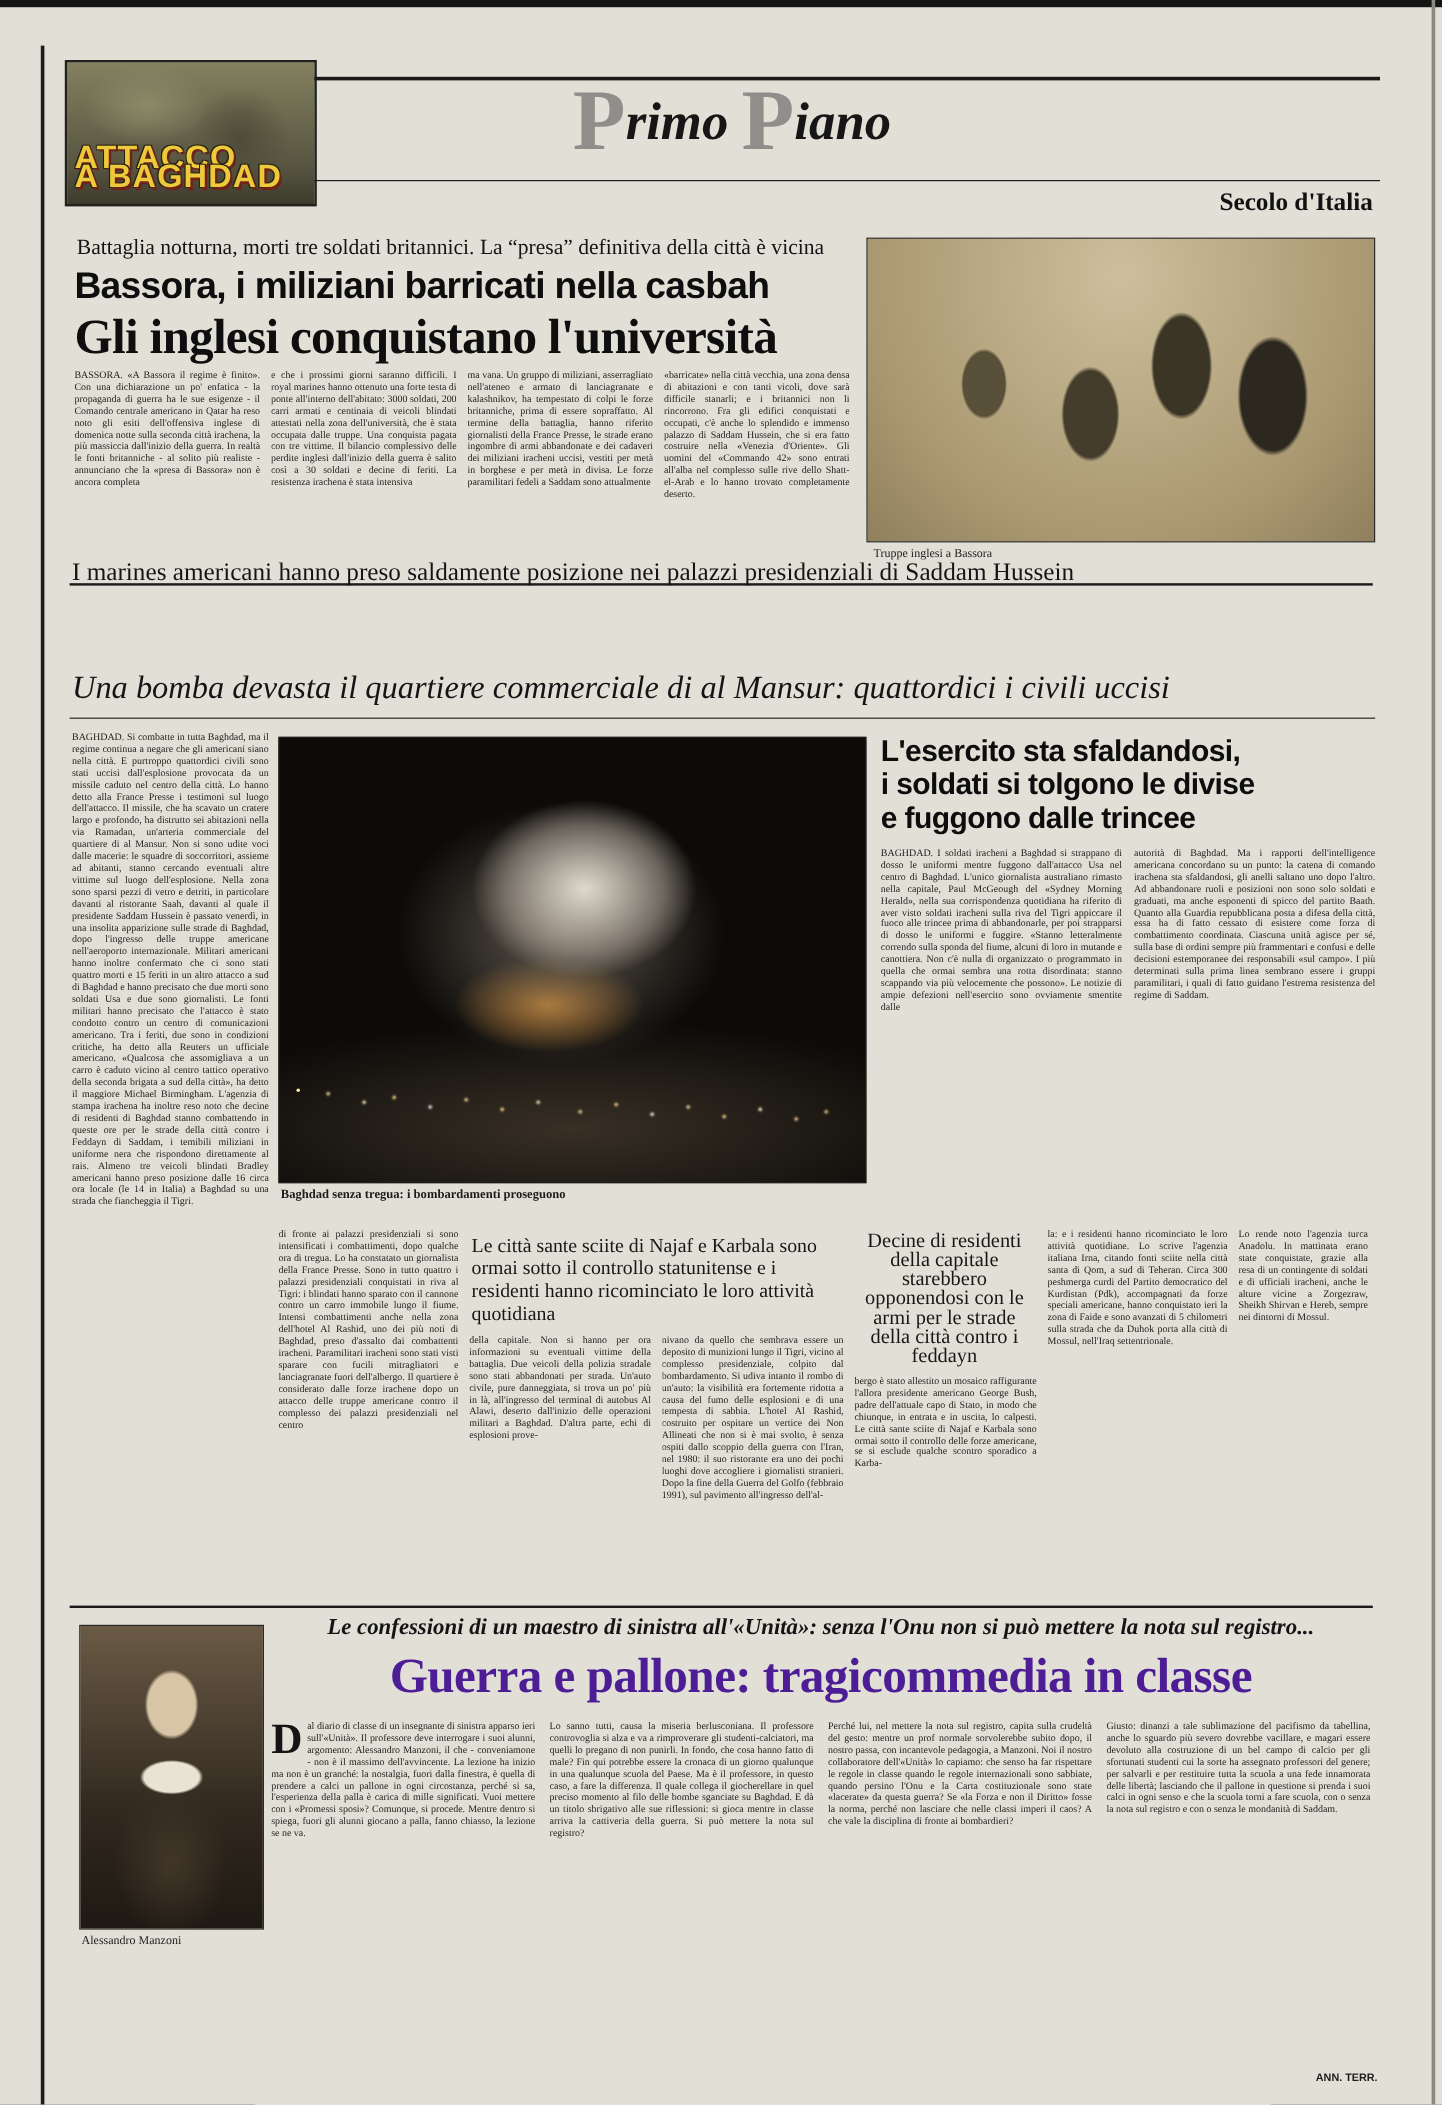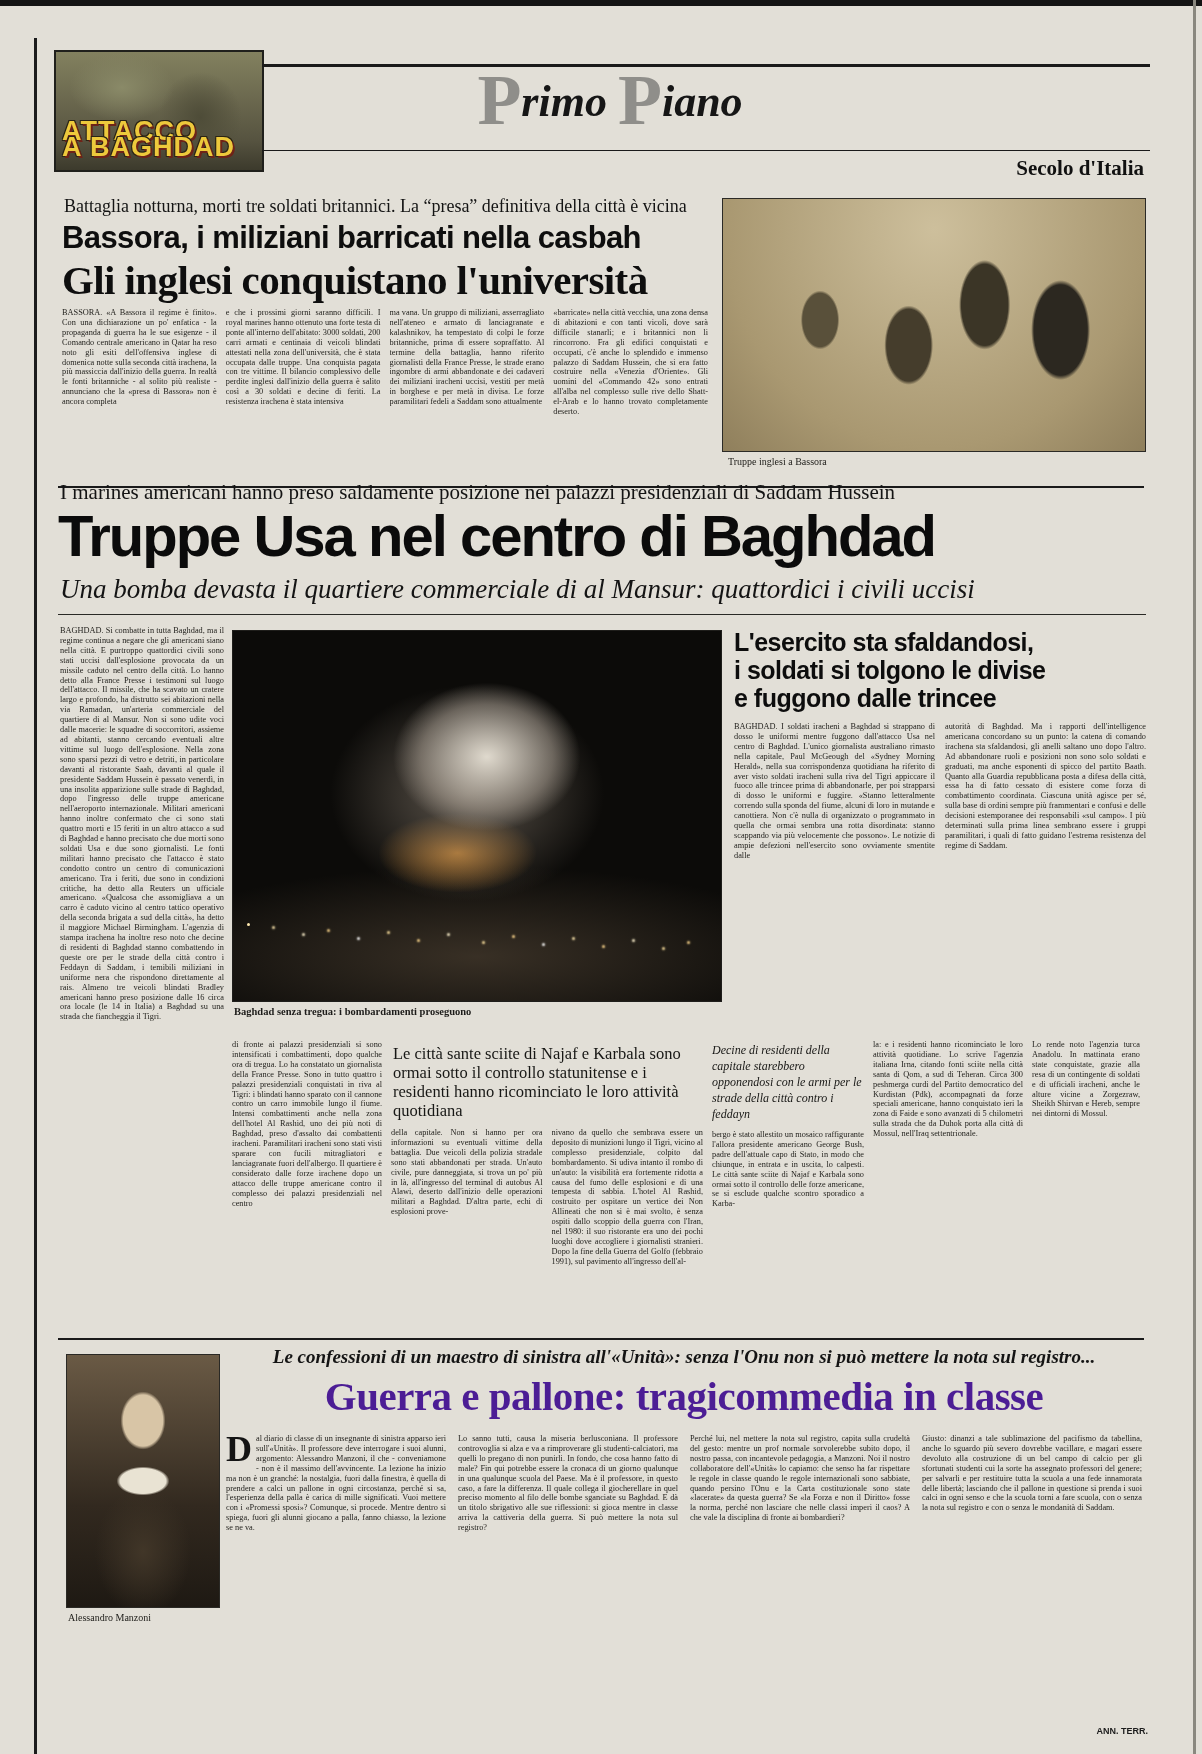--- a/index.html
+++ b/index.html
@@ -47,21 +47,21 @@
   .a1 .photo{position:absolute;left:662px;top:2px;width:422px;height:252px;border:1px solid #2b2a26;
       background:
         radial-gradient(ellipse 46px 78px at 80% 52%, #2c2820 0 58%, transparent 64%),
         radial-gradient(ellipse 40px 70px at 62% 42%, #3b3526 0 58%, transparent 64%),
         radial-gradient(ellipse 38px 62px at 44% 58%, #453d2c 0 58%, transparent 64%),
         radial-gradient(ellipse 30px 46px at 23% 48%, #59503a 0 58%, transparent 64%),
         radial-gradient(ellipse at 50% 12%, #cdbf9c, #a99871 70%, #8f7f5c);}
   .a1 .photocap{position:absolute;left:668px;top:260px;}
 
   
-  .a2{position:absolute;left:58px;top:480px;width:1088px;height:840px;}
+  .a2{position:absolute;left:58px;top:464px;width:1088px;height:840px;}
   .a2 .kicker{position:absolute;left:2px;top:0;font-size:21px;width:1000px;}
   .a2 .head{position:absolute;left:0px;top:22px;font-family:"Liberation Sans",sans-serif;
       font-weight:bold;font-size:58px;letter-spacing:-2px;color:#0b0b0b;white-space:nowrap;}
   .a2 .sub{position:absolute;left:2px;top:94px;font-style:italic;font-size:27px;color:#141414;white-space:nowrap;}
   .a2 .rule{position:absolute;left:0;top:134px;width:100%;height:1px;background:#2a2a26;}
   .a2 .leftcol{position:absolute;left:2px;top:146px;width:164px;height:688px;}
   .a2 .photo{position:absolute;left:174px;top:150px;width:488px;height:370px;border:1px solid #1f1e1b;
       background:
         radial-gradient(ellipse 120px 95px at 52% 34%, rgba(232,226,214,.95), rgba(170,160,148,.55) 55%, transparent 78%),
         radial-gradient(ellipse 190px 150px at 48% 44%, rgba(122,112,100,.75), transparent 72%),
@@ -79,21 +79,21 @@
       line-height:28px;letter-spacing:-0.5px;color:#0d0d0d;}
   .sidebox .sbody{display:flex;gap:10px;margin-top:10px;height:288px;}
   .sidebox .sbody .col{flex:1;}
   .band{position:absolute;left:174px;top:560px;width:916px;height:278px;display:flex;gap:9px;}
   .band .colB{width:150px;}
   .band .stackC{width:312px;}
   .band .stackD{width:152px;}
   .band .colE{width:150px;}
   .band .colF{width:108px;}
   .pq1{font-size:16.5px;line-height:19px;color:#171715;padding:4px 6px 8px 2px;}
-  .pq2{font-style:italic;font-size:12px;line-height:16px;color:#171715;padding:2px 2px 8px 0;}
+  .pq2{font-size:17px;line-height:16px;color:#171715;padding:2px 2px 8px 0;text-align:center;}
   .stackC .subcols{display:flex;gap:9px;height:150px;}
   .stackC .subcols .col{flex:1;}
 
   
   .a3{position:absolute;left:58px;top:1346px;width:1088px;height:372px;}
   .a3 .photo{position:absolute;left:8px;top:8px;width:152px;height:252px;border:1px solid #2a2925;
       background:
         radial-gradient(ellipse 34px 44px at 50% 26%, #d8c5a6 0 58%, transparent 66%),
         radial-gradient(ellipse 44px 24px at 50% 50%, #e9e3d3 0 52%, transparent 60%),
         radial-gradient(ellipse 60px 80px at 50% 78%, #413628, transparent 80%),
@@ -137,21 +137,20 @@
       <div class="col bodytext">«barricate» nella città vecchia, una zona densa di abitazioni e con tanti vicoli, dove sarà difficile stanarli; e i britannici non li rincorrono. Fra gli edifici conquistati e occupati, c'è anche lo splendido e immenso palazzo di Saddam Hussein, che si era fatto costruire nella «Venezia d'Oriente». Gli uomini del «Commando 42» sono entrati all'alba nel complesso sulle rive dello Shatt-el-Arab e lo hanno trovato completamente deserto.</div>
     </div>
     <div class="photo"></div>
     <div class="photocap cap">Truppe inglesi a Bassora</div>
   </div>
 
   <div class="hairline" style="left:58px;top:486px;width:1086px;height:2px;"></div>
 
   <div class="a2">
     <div class="kicker">I marines americani hanno preso saldamente posizione nei palazzi presidenziali di Saddam Hussein</div>
-    <div class="head">Truppe Usa nel centro di Baghdad</div>
     <div class="sub">Una bomba devasta il quartiere commerciale di al Mansur: quattordici i civili uccisi</div>
     <div class="rule"></div>
     <div class="leftcol bodytext">BAGHDAD. Si combatte in tutta Baghdad, ma il regime continua a negare che gli americani siano nella città. E purtroppo quattordici civili sono stati uccisi dall'esplosione provocata da un missile caduto nel centro della città. Lo hanno detto alla France Presse i testimoni sul luogo dell'attacco. Il missile, che ha scavato un cratere largo e profondo, ha distrutto sei abitazioni nella via Ramadan, un'arteria commerciale del quartiere di al Mansur. Non si sono udite voci dalle macerie: le squadre di soccorritori, assieme ad abitanti, stanno cercando eventuali altre vittime sul luogo dell'esplosione. Nella zona sono sparsi pezzi di vetro e detriti, in particolare davanti al ristorante Saah, davanti al quale il presidente Saddam Hussein è passato venerdì, in una insolita apparizione sulle strade di Baghdad, dopo l'ingresso delle truppe americane nell'aeroporto internazionale. Militari americani hanno inoltre confermato che ci sono stati quattro morti e 15 feriti in un altro attacco a sud di Baghdad e hanno precisato che due morti sono soldati Usa e due sono giornalisti. Le fonti militari hanno precisato che l'attacco è stato condotto contro un centro di comunicazioni americano. Tra i feriti, due sono in condizioni critiche, ha detto alla Reuters un ufficiale americano. «Qualcosa che assomigliava a un carro è caduto vicino al centro tattico operativo della seconda brigata a sud della città», ha detto il maggiore Michael Birmingham. L'agenzia di stampa irachena ha inoltre reso noto che decine di residenti di Baghdad stanno combattendo in queste ore per le strade della città contro i Feddayn di Saddam, i temibili miliziani in uniforme nera che rispondono direttamente al rais. Almeno tre veicoli blindati Bradley americani hanno preso posizione dalle 16 circa ora locale (le 14 in Italia) a Baghdad su una strada che fiancheggia il Tigri.</div>
     <div class="photo">
       <div class="lights"></div>
     </div>
     <div class="photocap">Baghdad senza tregua: i bombardamenti proseguono</div>
 
     <div class="sidebox">
       <div class="sh">

